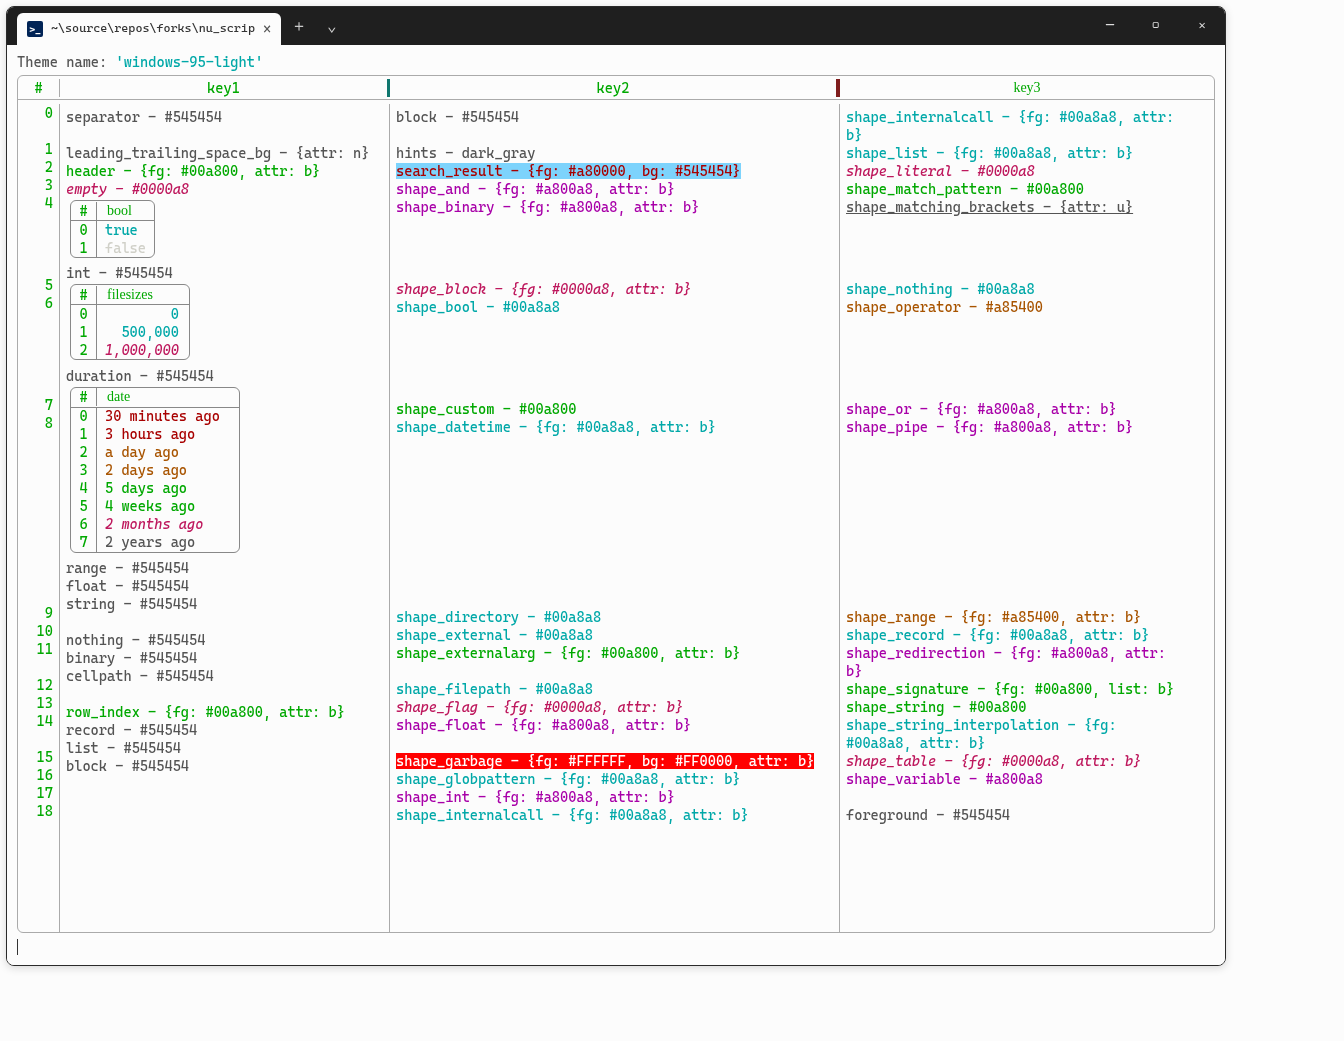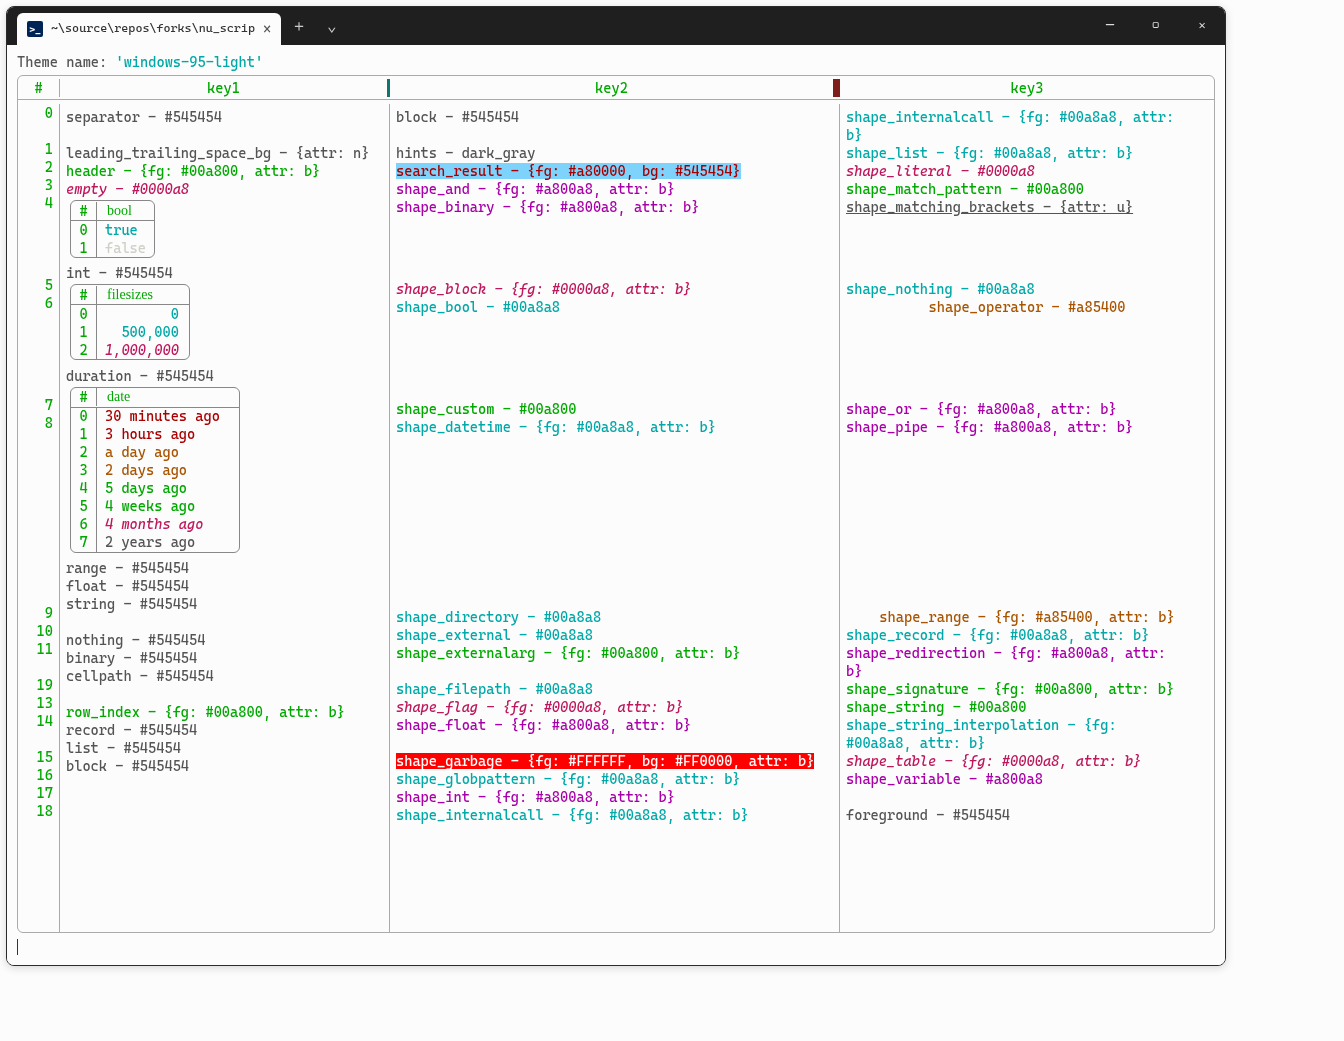--- a/index.html
+++ b/index.html
@@ -90,22 +90,22 @@
   }
   .hdr {
     display:flex;
     border-bottom:1px solid #aaa;
     height:24px;
     align-items:center;
   }
   .hdr > div { text-align:center; color:#00a800; font-weight:normal;}
   .numcol { width:42px; border-right:1px solid #aaa; text-align:center;}
   .col1 { width:330px; border-right:3px solid #0f766e;}
-  .col2 { width:450px; border-right:7px solid #7f1d1d;}
-  .col3 { flex:1;}
+  .col2 { width:450px; border-right:4px solid #7f1d1d;}
+  .col3 { flex:1;font-family:Liberation Serif, serif;}
   .body {
     flex:1;
     display:flex;
     overflow:hidden;
     padding-top:4px;
   }
   .body > .rows { width:42px; border-right:1px solid #aaa; }
   .body > .c1 { width:330px; border-right:1px solid #aaa; padding:4px 6px;}
   .body > .c2 { width:450px; border-right:1px solid #aaa; padding:4px 6px;}
   .body > .c3 { flex:1; padding:4px 6px;}
@@ -124,21 +124,21 @@
   .mini .mkey { padding:0 10px; color:#00a800; text-align:left; flex:1;font-family:Liberation Serif, serif;}
   .mini .mrow { display:flex; height:18px; align-items:center;}
   .mini .mrow .mnum{color:#00a800;}
   .mini .mval { padding:0 8px; flex:1; text-align:left;}
   .mini.fs .mval{ text-align:right; padding-right:10px;}
   .c-gray{color:#545454;}
   .c-green{color:#00a800;}
   .c-blue{color:#be185d;font-style:italic;}
   .c-cyan{color:#00a8a8;}
   .c-mag{color:#a800a8;}
-  .c-yel{color:#a85400;text-align:center;}
+  .c-yel{color:#a85400;}
   .c-dim{color:#d0d0c8;}
   .c-red{color:#a80000;}
   .searchres{background:#7dd3fc;color:#a80000;}
   .garbage{background:#FF0000;color:#FFFFFF;}
   .underline{text-decoration:underline;}
   .cursor{
     margin-top:6px;
     margin-left:0px;
     width:1px;height:16px;background:#333;display:inline-block;
     animation:blink 1s step-end infinite;
@@ -190,21 +190,21 @@
           <div class="rn">5</div>
           <div class="rn">6</div>
           <div style="height:84px"></div>
           <div class="rn">7</div>
           <div class="rn">8</div>
           <div style="height:172px"></div>
           <div class="rn">9</div>
           <div class="rn">10</div>
           <div class="rn">11</div>
           <div class="gap"></div>
-          <div class="rn">19</div>
+          <div class="rn">12</div>
           <div class="rn">13</div>
           <div class="rn">14</div>
           <div class="gap"></div>
           <div class="rn">15</div>
           <div class="rn">16</div>
           <div class="rn">17</div>
           <div class="rn">18</div>
         </div>
 
         <div class="c1">
@@ -272,21 +272,21 @@
                 <div class="mrow">
                   <div class="mnum">4</div>
                   <div class="mval c-green">5 days ago</div>
                 </div>
                 <div class="mrow">
                   <div class="mnum">5</div>
                   <div class="mval c-green">4 weeks ago</div>
                 </div>
                 <div class="mrow">
                   <div class="mnum">6</div>
-                  <div class="mval c-blue">4 months ago</div>
+                  <div class="mval c-blue">2 months ago</div>
                 </div>
                 <div class="mrow">
                   <div class="mnum">7</div>
                   <div class="mval c-gray">2 years ago</div>
                 </div>
               </div>
           </div>
           <div class="ln c-gray">range - #545454</div>
           <div class="ln c-gray">float - #545454</div>
           <div class="ln c-gray">string - #545454</div>
@@ -340,21 +340,21 @@
           <div class="ln c-cyan">shape_nothing - #00a8a8</div>
           <div class="ln c-yel">shape_operator - #a85400</div>
           <div style="height:84px"></div>
           <div class="ln c-mag">shape_or - {fg: #a800a8, attr: b}</div>
           <div class="ln c-mag">shape_pipe - {fg: #a800a8, attr: b}</div>
           <div style="height:172px"></div>
           <div class="ln c-yel">shape_range - {fg: #a85400, attr: b}</div>
           <div class="ln c-cyan">shape_record - {fg: #00a8a8, attr: b}</div>
           <div class="ln c-mag">shape_redirection - {fg: #a800a8, attr:</div>
           <div class="ln c-mag">b}</div>
-          <div class="ln c-green">shape_signature - {fg: #00a800, attr: b}</div>
+          <div class="ln c-green">shape_signature - {fg: #00a800, list: b}</div>
           <div class="ln c-green">shape_string - #00a800</div>
           <div class="ln c-cyan">shape_string_interpolation - {fg:</div>
           <div class="ln c-cyan">#00a8a8, attr: b}</div>
           <div class="ln c-blue">shape_table - {fg: #0000a8, attr: b}</div>
           <div class="ln c-mag">shape_variable - #a800a8</div>
           <div class="gap"></div>
           <div class="ln c-gray">foreground - #545454</div>
         </div>
       </div>
     </div>

